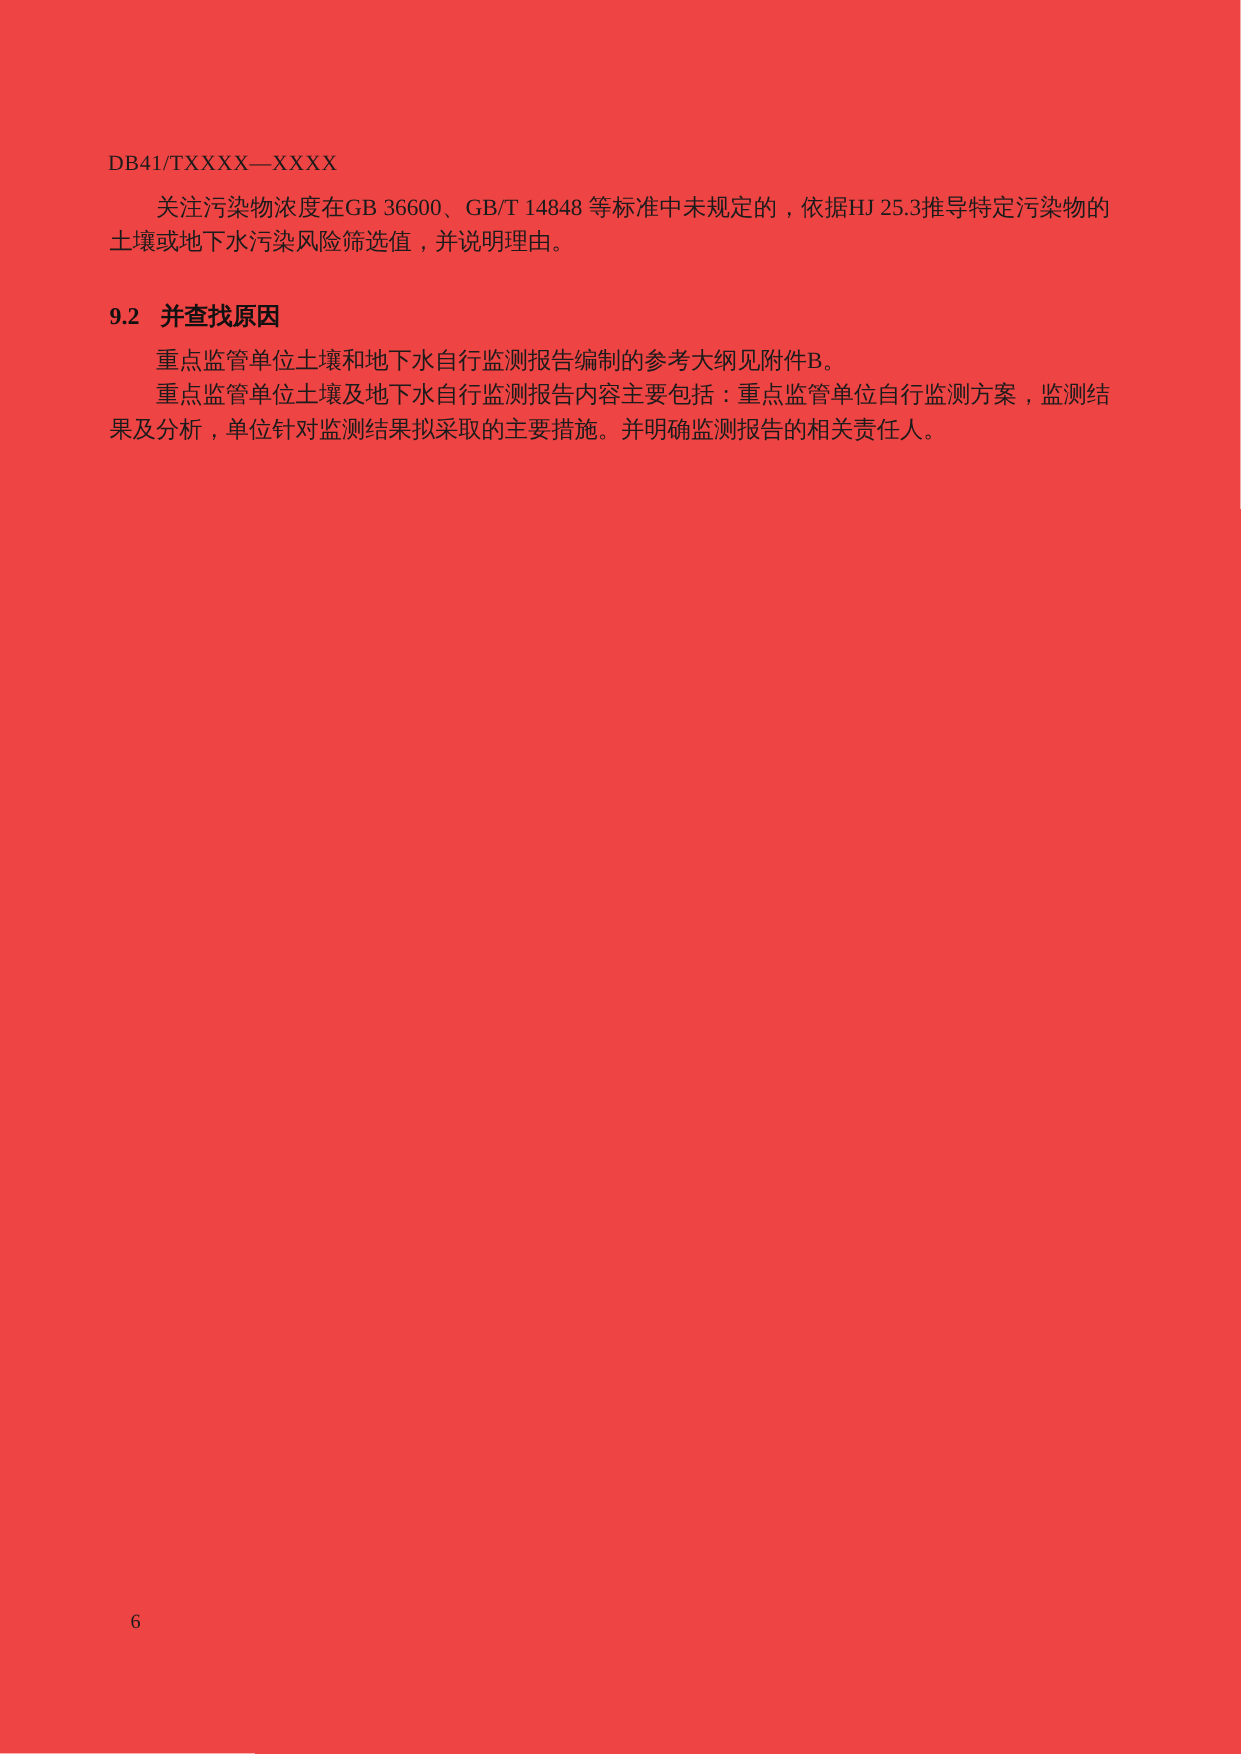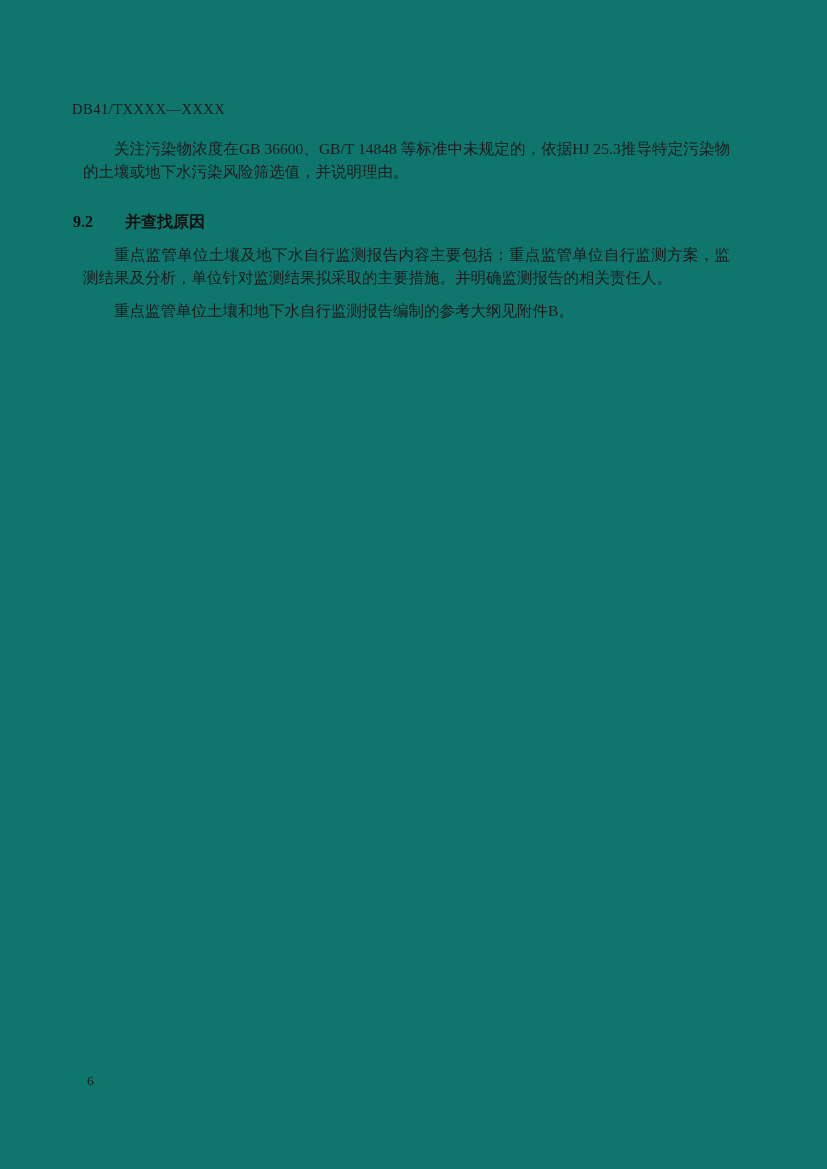--- a/index.html
+++ b/index.html
@@ -4,21 +4,21 @@
 <style>
   html, body {
     margin: 0;
     padding: 0;
     background: #ffffff;
   }
   .page {
     position: relative;
     width: 827px;
     height: 1169px;
-    background: #0f766e;
+    background: #ef4444;
     color: #1b1b1b;
     font-family: "Liberation Serif", "DejaVu Serif", serif;
     overflow: hidden;
   }
   .doc-header {
     position: absolute;
     top: 100px;
     left: 72px;
     font-size: 14.5px;
     line-height: 18px;
@@ -26,36 +26,36 @@
     color: #1b1b1b;
     white-space: nowrap;
   }
   .doc-body {
     position: absolute;
     top: 127px;
     left: 73px;
     width: 667px;
   }
   .doc-body p {
-    margin: 10px;
+    margin: 0;
     font-size: 15.5px;
     line-height: 23px;
     text-align: justify;
     text-indent: 2em;
     color: #1b1b1b;
   }
   .section-heading {
     margin: 27px 0 6px 0;
     font-size: 16px;
     font-weight: bold;
     line-height: 23px;
     color: #111111;
   }
   .section-heading .section-number {
-    margin-right: 32px;
+    margin-right: 14px;
   }
   .page-number {
     position: absolute;
     left: 87px;
     top: 1072px;
     font-size: 13.5px;
     line-height: 17px;
     color: #1b1b1b;
   }
 </style>
@@ -68,21 +68,21 @@
 
   <div class="doc-body">
 
     <p>关注污染物浓度在GB 36600、GB/T 14848 等标准中未规定的，依据HJ 25.3推导特定污染物的土壤或地下水污染风险筛选值，并说明理由。</p>
 
 
     <div class="section-heading">
       <span class="section-number">9.2</span><span>并查找原因</span>
     </div>
 
+    <p>重点监管单位土壤和地下水自行监测报告编制的参考大纲见附件B。</p>
+
     <p>重点监管单位土壤及地下水自行监测报告内容主要包括：重点监管单位自行监测方案，监测结果及分析，单位针对监测结果拟采取的主要措施。并明确监测报告的相关责任人。</p>
-
-    <p>重点监管单位土壤和地下水自行监测报告编制的参考大纲见附件B。</p>
 
   </div>
 
   <div class="page-number">6</div>
 
 </div>
 
 </body></html>

